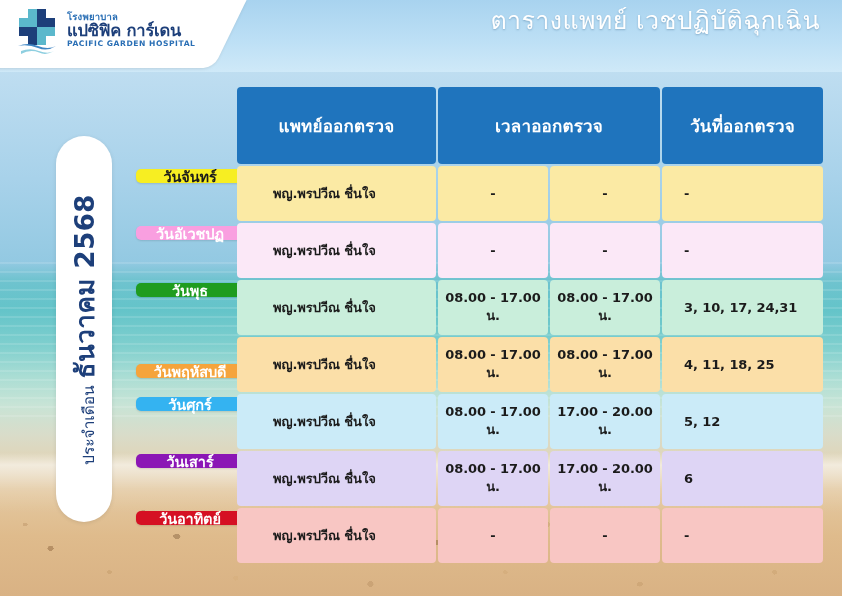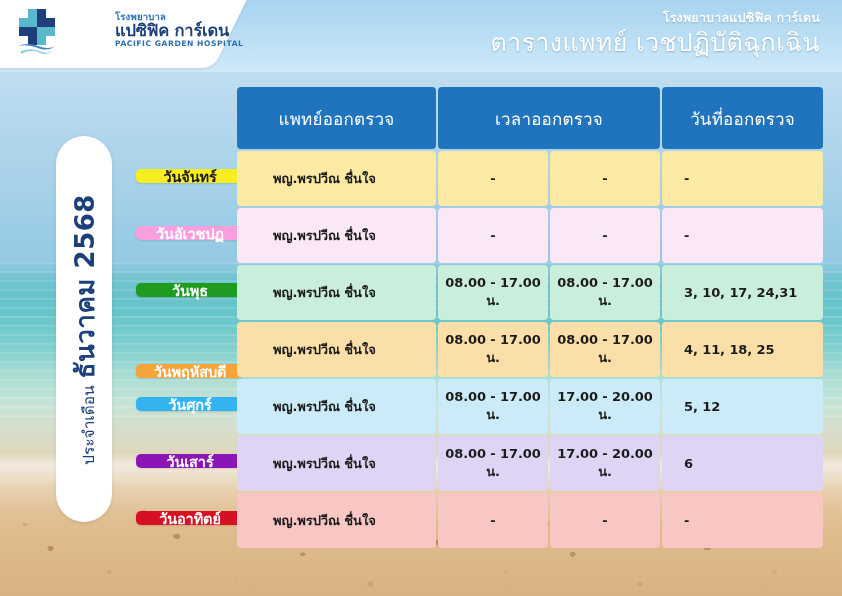--- a/index.html
+++ b/index.html
@@ -107,21 +107,21 @@
     position: absolute;
     top: 6px; left: 14px;
     display: flex;
     align-items: center;
     gap: 7px;
     z-index: 3;
   }
 
   #logo-mark { width: 46px; height: 48px; display: block; }
 
-  .logo-text { line-height: 1; margin-left: 48px; }
+  .logo-text { line-height: 1; }
   .logo-th-small {
     font-size: 9.5px; font-weight: bold; color: #2a6fb5;
     letter-spacing: .2px; margin-bottom: 1px;
   }
   .logo-th-big {
     font-size: 16.5px; font-weight: bold; color: #1d3f7a;
     letter-spacing: -.2px; margin-bottom: 1px;
   }
   .logo-en {
     font-size: 7.6px; font-weight: bold; color: #2a6fb5;
@@ -202,22 +202,22 @@
   table {
     width: 100%;
     border-collapse: separate;
     border-spacing: 2px;
     table-layout: fixed;
   }
   thead th {
     background: #1f74bd;
     color: #ffffff;
     font-size: 17px;
-    font-weight: normal;
-    height: 62px;
+    font-weight: bold;
+    height: 77px;
     vertical-align: middle;
     border-radius: 4px;
     letter-spacing: .2px;
   }
   tbody td {
     height: 55px;
     vertical-align: middle;
     font-size: 13px;
     font-weight: bold;
     color: #1b1b1b;
@@ -265,21 +265,20 @@
       <path d="M7 45 q9 -3.5 18 0 q9 3.5 15 0 q-8 5 -15 1.5 q-9 -3.5 -18 1.5 z" fill="#8ecfe0"></path>
     </svg>
     <div class="logo-text">
       <div class="logo-th-small">โรงพยาบาล</div>
       <div class="logo-th-big">แปซิฟิค การ์เดน</div>
       <div class="logo-en">PACIFIC GARDEN HOSPITAL</div>
     </div>
   </div>
 
   <div id="title-block">
-    <div id="title-sub">โรงพยาบาลแปซิฟิค การ์เดน</div>
     <div id="title-main">ตารางแพทย์ เวชปฏิบัติฉุกเฉิน</div>
   </div>
 </div>
 
 <div id="month-pill">
   <div id="month-pill-text">
     <span id="month-prefix">ประจำเดือน</span>
     <span id="month-value">ธันวาคม 2568</span>
   </div>
 </div>

